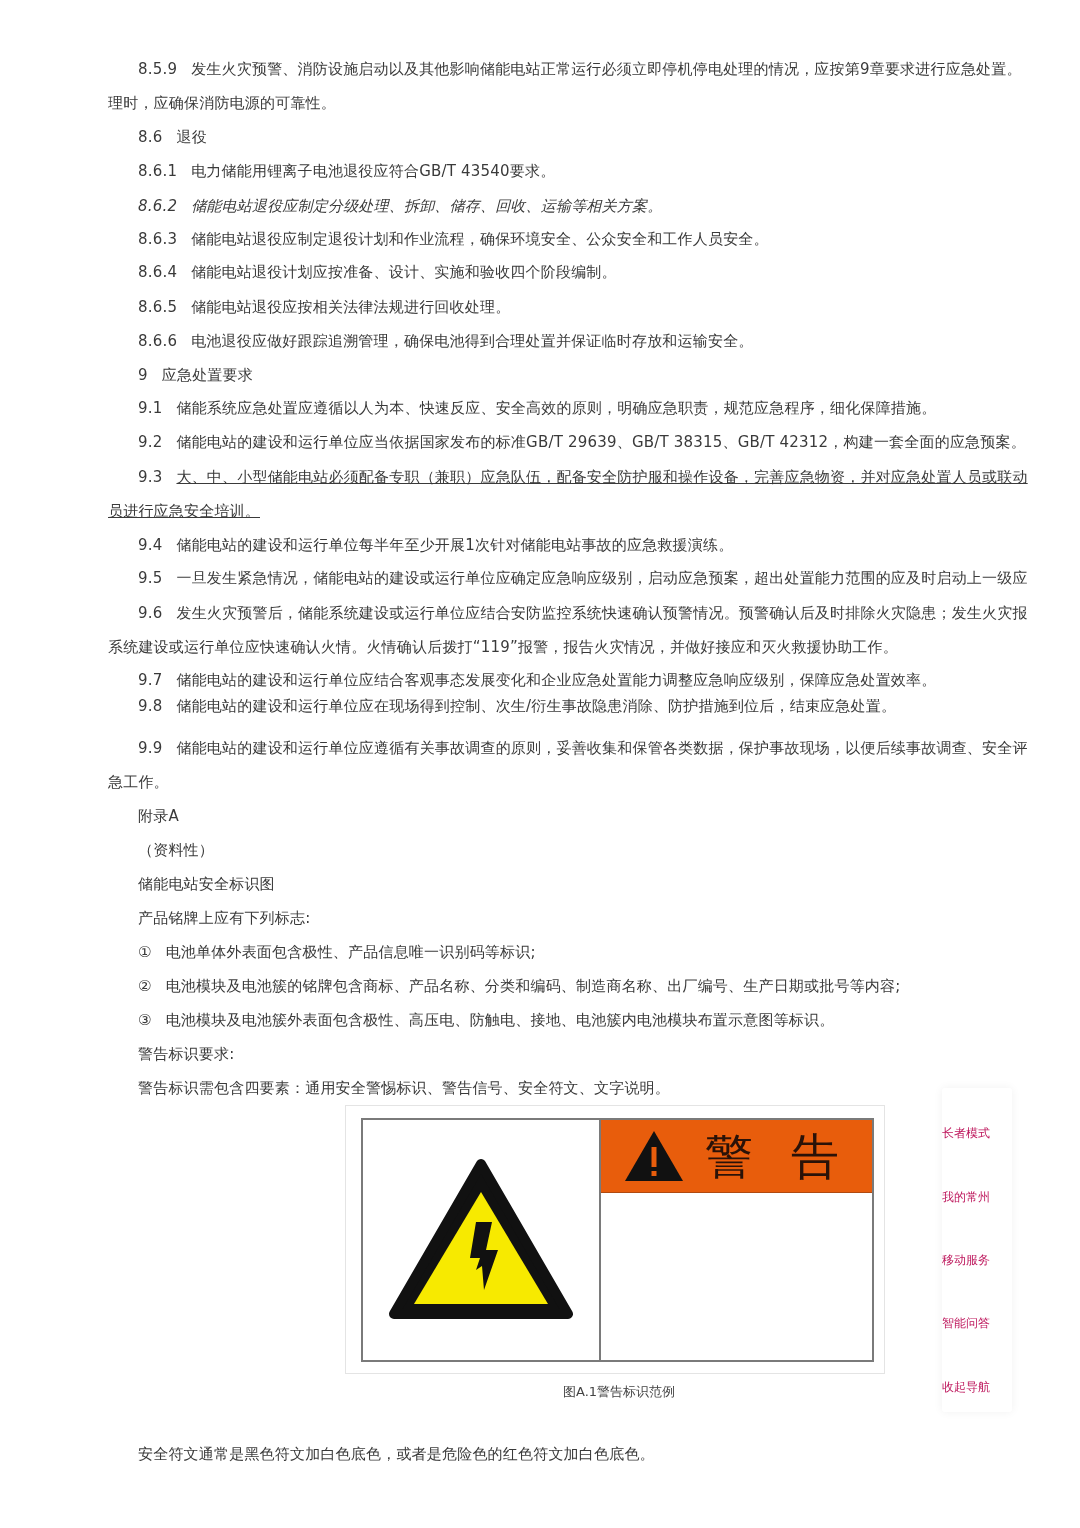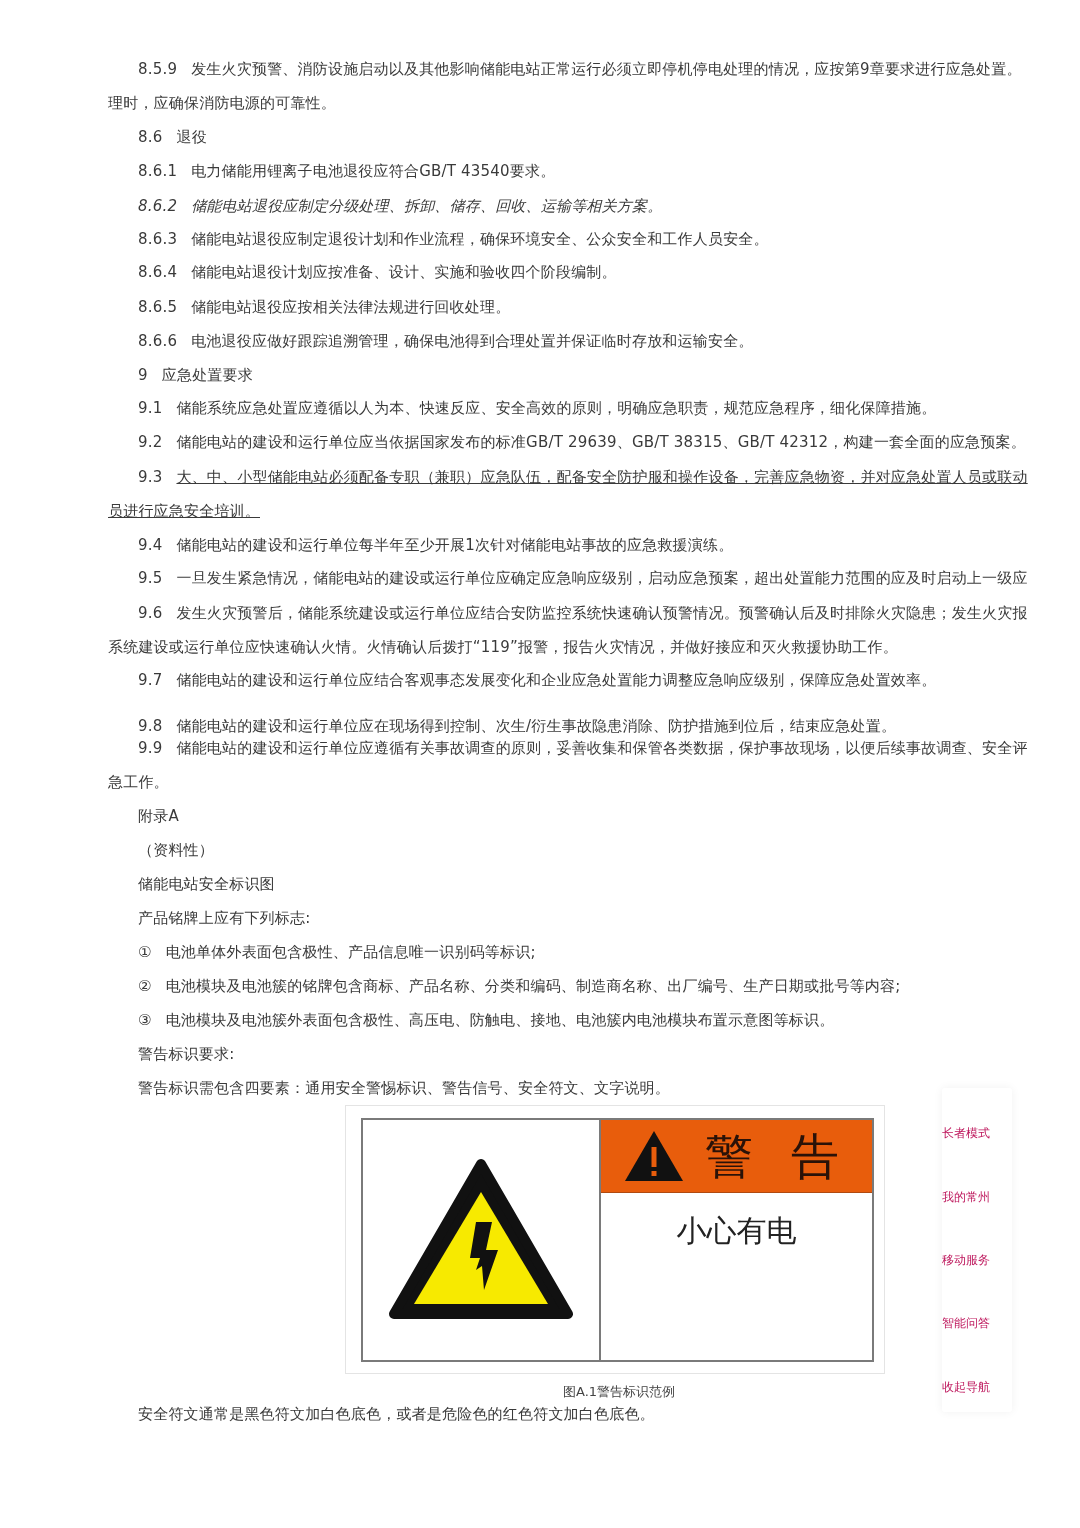--- a/index.html
+++ b/index.html
@@ -84,33 +84,33 @@
       <div class="line ind" style="top: 365px;"><span class="num">9</span><span>应急处置要求</span></div>
       <div class="line ind" style="top: 398px;"><span class="num">9.1</span><span>储能系统应急处置应遵循以人为本、快速反应、安全高效的原则，明确应急职责，规范应急程序，细化保障措施。</span></div>
       <div class="line ind" style="top: 432px;"><span class="num">9.2</span><span>储能电站的建设和运行单位应当依据国家发布的标准GB/T 29639、GB/T 38315、GB/T 42312，构建一套全面的应急预案。</span></div>
       <div class="line ind" style="top: 467px; text-decoration: underline;"><span class="num">9.3</span><span>大、中、小型储能电站必须配备专职（兼职）应急队伍，配备安全防护服和操作设备，完善应急物资，并对应急处置人员或联动</span></div>
       <div class="line flush" style="top: 501px; text-decoration: underline;"><span>员进行应急安全培训。</span></div>
       <div class="line ind" style="top: 535px;"><span class="num">9.4</span><span>储能电站的建设和运行单位每半年至少开展1次针对储能电站事故的应急救援演练。</span></div>
       <div class="line ind" style="top: 568px;"><span class="num">9.5</span><span>一旦发生紧急情况，储能电站的建设或运行单位应确定应急响应级别，启动应急预案，超出处置能力范围的应及时启动上一级应</span></div>
       <div class="line ind" style="top: 603px;"><span class="num">9.6</span><span>发生火灾预警后，储能系统建设或运行单位应结合安防监控系统快速确认预警情况。预警确认后及时排除火灾隐患；发生火灾报</span></div>
       <div class="line flush" style="top: 637px;"><span>系统建设或运行单位应快速确认火情。火情确认后拨打“119”报警，报告火灾情况，并做好接应和灭火救援协助工作。</span></div>
       <div class="line ind" style="top: 670px;"><span class="num">9.7</span><span>储能电站的建设和运行单位应结合客观事态发展变化和企业应急处置能力调整应急响应级别，保障应急处置效率。</span></div>
-      <div class="line ind" style="top: 716px;"><span class="num">9.8</span><span>储能电站的建设和运行单位应在现场得到控制、次生/衍生事故隐患消除、防护措施到位后，结束应急处置。</span></div>
+      <div class="line ind" style="top: 696px;"><span class="num">9.8</span><span>储能电站的建设和运行单位应在现场得到控制、次生/衍生事故隐患消除、防护措施到位后，结束应急处置。</span></div>
       <div class="line ind" style="top: 738px;"><span class="num">9.9</span><span>储能电站的建设和运行单位应遵循有关事故调查的原则，妥善收集和保管各类数据，保护事故现场，以便后续事故调查、安全评</span></div>
       <div class="line flush" style="top: 772px;"><span>急工作。</span></div>
       <div class="line ind" style="top: 806px;"><span>附录A</span></div>
       <div class="line ind" style="top: 840px;"><span>（资料性）</span></div>
       <div class="line ind" style="top: 874px;"><span>储能电站安全标识图</span></div>
       <div class="line ind" style="top: 908px; text-align: right;"><span>产品铭牌上应有下列标志:</span></div>
       <div class="line ind" style="top: 942px;"><span class="num">①</span><span>电池单体外表面包含极性、产品信息唯一识别码等标识;</span></div>
       <div class="line ind" style="top: 976px;"><span class="num">②</span><span>电池模块及电池簇的铭牌包含商标、产品名称、分类和编码、制造商名称、出厂编号、生产日期或批号等内容;</span></div>
       <div class="line ind" style="top: 1010px;"><span class="num">③</span><span>电池模块及电池簇外表面包含极性、高压电、防触电、接地、电池簇内电池模块布置示意图等标识。</span></div>
       <div class="line ind" style="top: 1044px;"><span>警告标识要求:</span></div>
       <div class="line ind" style="top: 1078px;"><span>警告标识需包含四要素：通用安全警惕标识、警告信号、安全符文、文字说明。</span></div>
-      <div class="line ind" style="top: 1404px;"><span>安全符文通常是黑色符文加白色底色，或者是危险色的红色符文加白色底色。</span></div>
+      <div class="line ind" style="top: 1444px;"><span>安全符文通常是黑色符文加白色底色，或者是危险色的红色符文加白色底色。</span></div>
     </div>
 
   <div class="sign-outer">
     <div class="sign-inner">
       <div class="sign-left">
         <svg width="186" height="164" viewBox="0 0 186 164">
           <path d="M93 6 L180 156 L6 156 Z" fill="#111111" stroke="#111111" stroke-width="10" stroke-linejoin="round"></path>
           <path d="M93 34 L160 146 L26 146 Z" fill="#f7ea00"></path>
           <path d="M88 64 L104 64 L98 92 L110 92 L96 132 L94 108 L88 112 L92 100 L82 100 Z" fill="#111111"></path>
         </svg>
@@ -118,21 +118,20 @@
       <div class="sign-right">
         <div class="sign-header">
           <svg width="62" height="54" viewBox="0 0 62 54">
             <path d="M31 2 L60 52 L2 52 Z" fill="#111111"></path>
             <rect x="28.5" y="18" width="5" height="20" fill="#e85d0c"></rect>
             <rect x="28.5" y="42" width="5" height="5" fill="#e85d0c"></rect>
           </svg>
           <span class="word w1">警</span>
           <span class="word w2">告</span>
         </div>
-        <div class="sign-title">小心有电</div>
       </div>
     </div>
   </div>
 
   <div class="caption">图A.1警告标识范例</div>
 </div>
 
 <div class="float-nav" id="floatnav">
     <div class="nav-item" style="top: 30px;">长者模式</div>
     <div class="nav-item" style="top: 94px;">我的常州</div>

